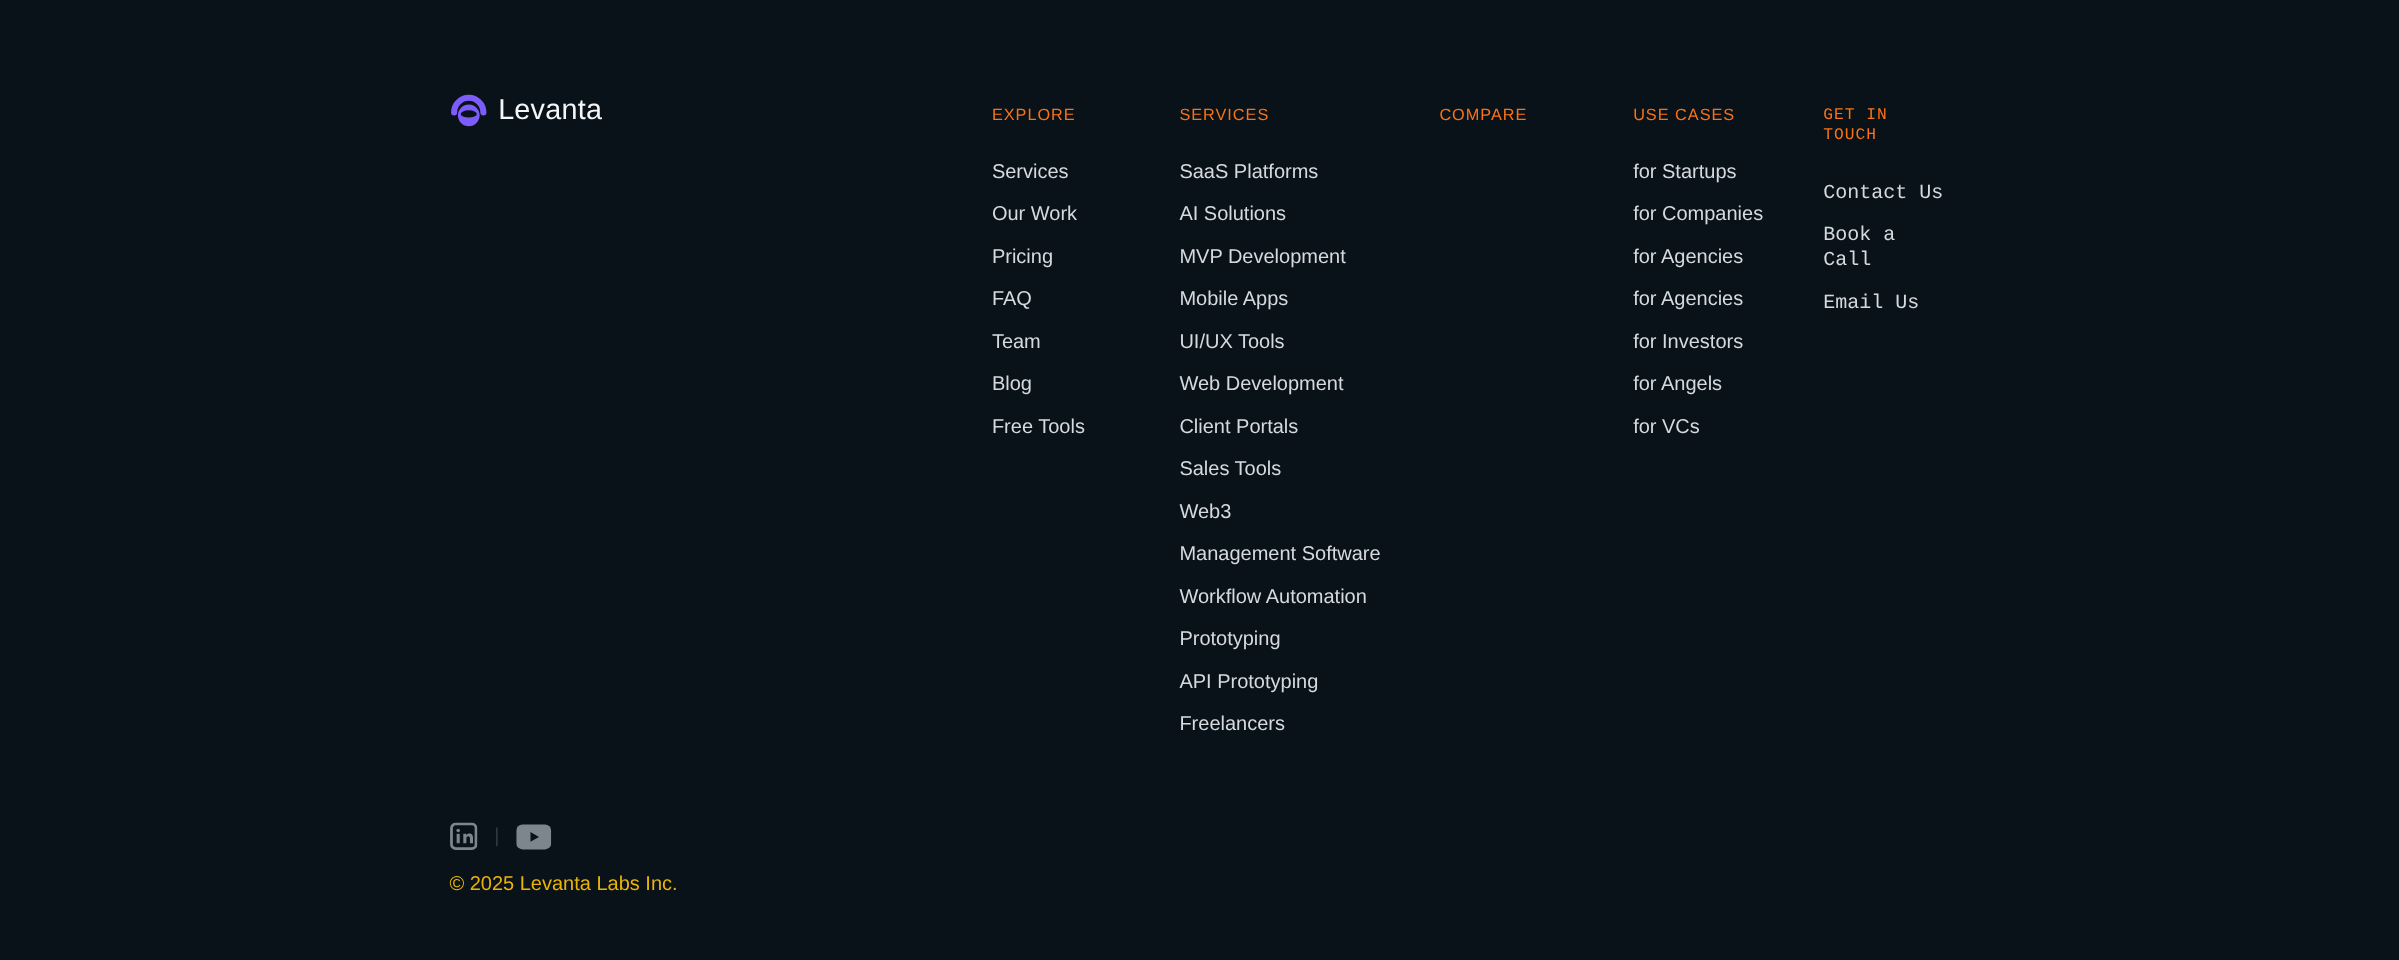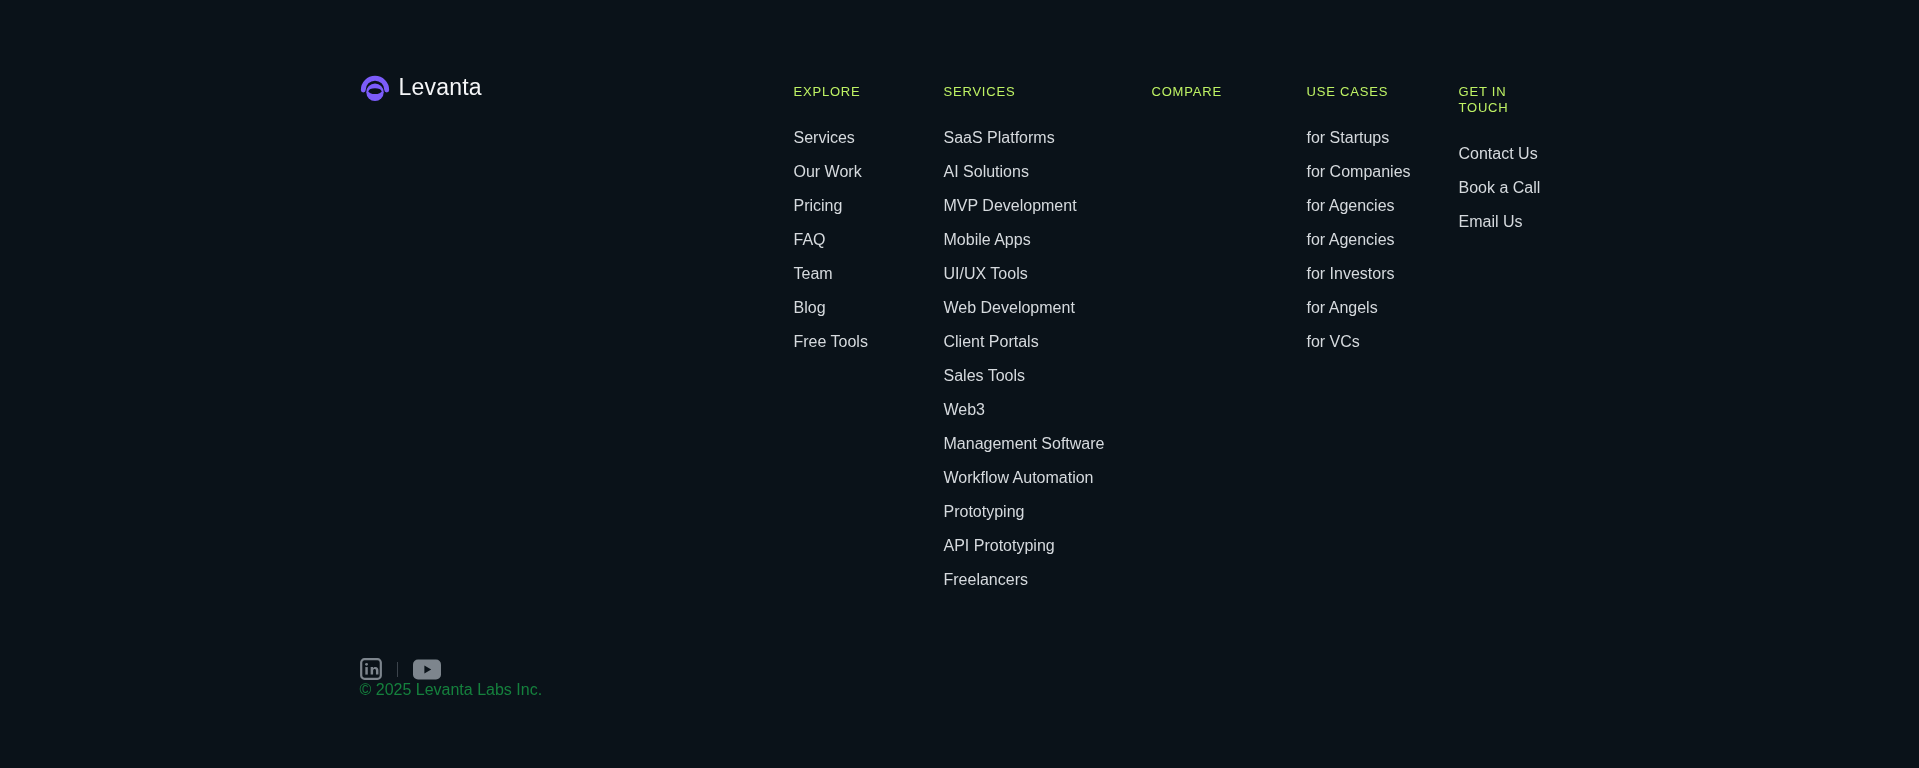--- a/index.html
+++ b/index.html
@@ -34,23 +34,23 @@
   }
   .cols {
     display: flex;
     flex: 1;
   }
   .col { padding-top: 10px; }
   .col-explore  { width: 150px; }
   .col-services { width: 208px; }
   .col-compare  { width: 155px; }
   .col-usecases { width: 152px; }
-  .col-touch    { width: 101px; }
+  .col-touch    { width: 101px; font-family: Liberation Mono, monospace; }
   .col-header {
-    color: #bef264;
+    color: #f97316;
     font-size: 13px;
     font-weight: 500;
     letter-spacing: 0.8px;
     line-height: 16px;
     margin-bottom: 28px;
   }
   .col-list { list-style: none; }
   .col-list li {
     line-height: 20px;
     margin-bottom: 14px;
@@ -71,21 +71,22 @@
     align-items: center;
     cursor: pointer;
   }
   .social-divider {
     width: 1px;
     height: 15px;
     background: #3c444c;
     margin: 0 15px;
   }
   .copyright {
-    color: #15803d;
+    margin-top: 18px;
+    color: #eab308;
     font-size: 16px;
     line-height: 19px;
   }
 </style>
 </head>
 <body>
 
 <footer>
   <div class="container">
 

